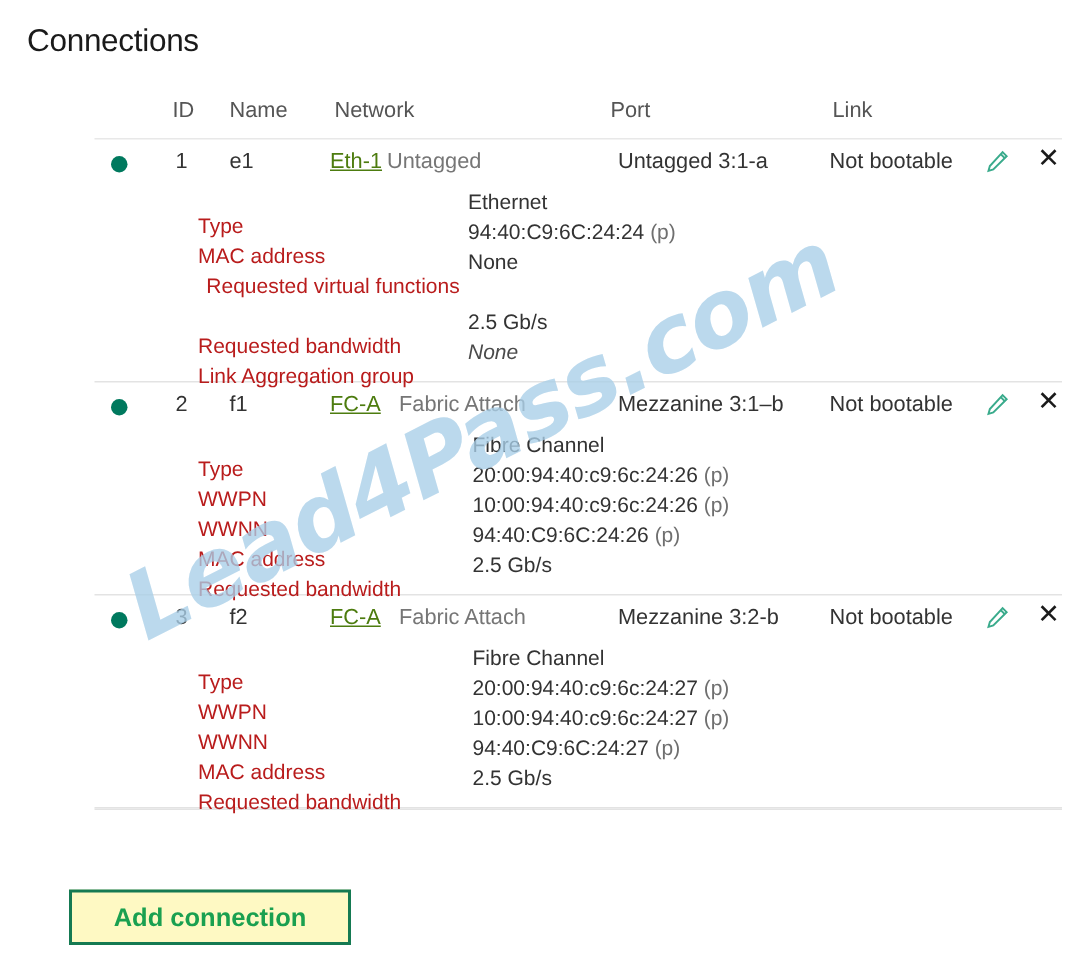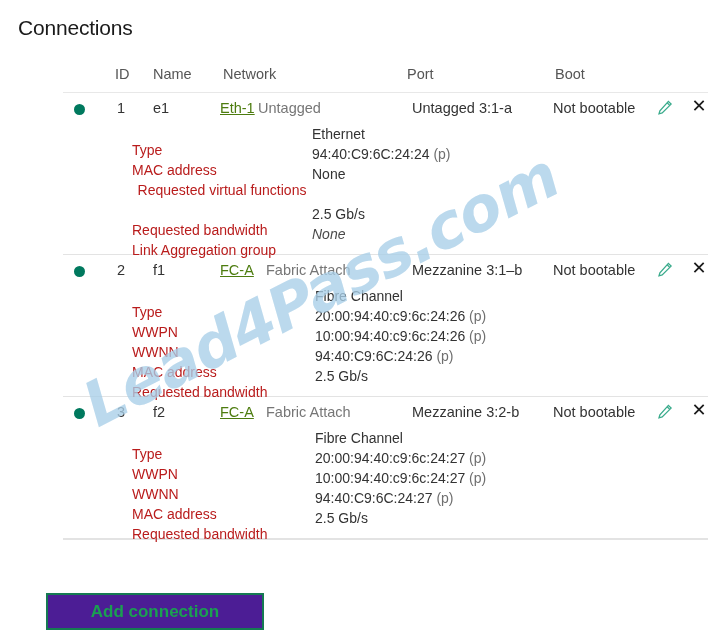--- a/index.html
+++ b/index.html
@@ -172,24 +172,24 @@
   .dv-a { left: 290px; }
   .dv-b { left: 293px; }
   .detail-value .suffix { color: #6f6f6f; }
   .detail-value.italic { font-style: italic; color: #4a4a4a; }
 
   
   #add-connection-button {
     position: absolute;
     left: 46px;
     top: 593px;
-    width: 218px;
+    width: 188px;
     height: 37px;
     border: 2px solid #157a52;
-    background: #4c1d95;
+    background: #fef9c3;
     color: #1aa050;
     font-family: "Liberation Sans", sans-serif;
     font-size: 17px;
     font-weight: bold;
     cursor: pointer;
     box-sizing: border-box;
     z-index: 10;
   }
 </style>
 </head>
@@ -197,21 +197,21 @@
 
 <div id="page-title">Connections</div>
 
 <div id="connections-table">
 
   <div class="col-head-row">
     <span class="ch ch-id">ID</span>
     <span class="ch ch-name">Name</span>
     <span class="ch ch-network">Network</span>
     <span class="ch ch-port">Port</span>
-    <span class="ch ch-boot">Boot</span>
+    <span class="ch ch-boot">Link</span>
   </div>
 
   <div class="divider top-div"></div>
 
   <div id="rows-container">
       <div class="conn-block">
         <div class="conn-main">
           <span class="status-dot" style="background: rgb(0, 121, 94);"></span>
           <span class="c-id">1</span>
           <span class="c-name">e1</span>

